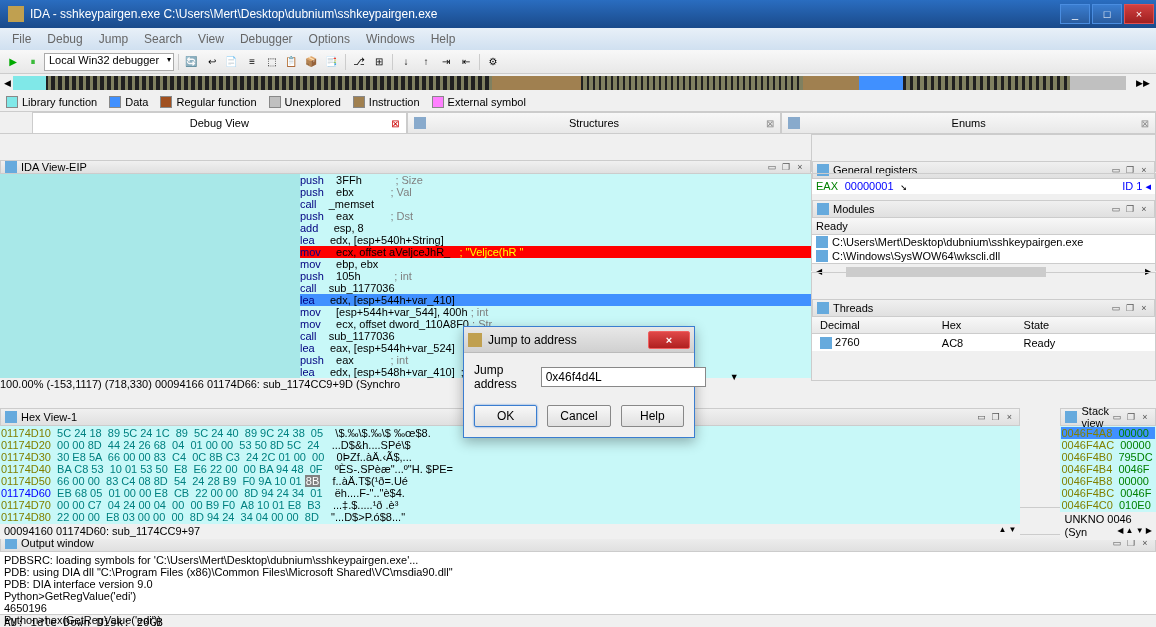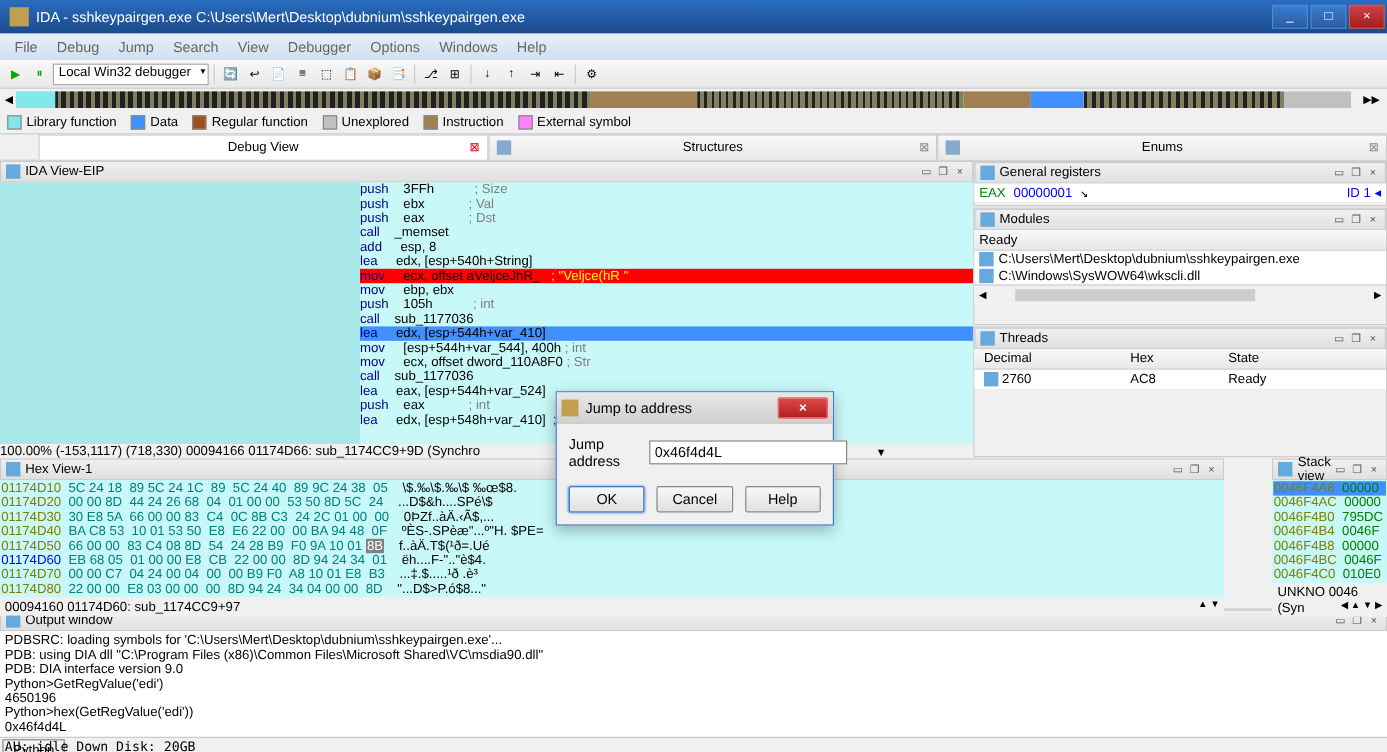--- a/index.html
+++ b/index.html
@@ -43,21 +43,21 @@
 .doctabs .dtab .close { position: absolute; right: 6px; color: #888; font-size: 10px; }
 .doctabs .dtab .close.red { color: #c00; }
 .doctabs .dtab .ticon { position: absolute; left: 6px; width: 12px; height: 12px; }
 
 
 .workarea { display: flex; height: 248px; }
 .leftcol { width: 811px; display: flex; flex-direction: column; }
 .rightcol { width: 345px; display: flex; flex-direction: column; }
 
 
-.panehdr { height: 18px; background: linear-gradient(#f0f0f0,#e0e0e0); border: 1px solid #ccc; display: flex; align-items: center; padding: 0 4px; font-size: 11px; }
+.panehdr { height: 18px; background: linear-gradient(#f0f0f0,#e0e0e0); border: 1px solid #ccc; display: flex; align-items: center; padding: 0 4px; font-size: 11px; margin-top: 26px; }
 .panehdr .title { flex: 1; }
 .panehdr .pbtn { width: 12px; height: 12px; margin-left: 2px; font-size: 9px; display: flex; align-items: center; justify-content: center; color: #555; }
 .panehdr .picon { width: 12px; height: 12px; margin-right: 4px; }
 
 
 .idaview { flex: 1; display: flex; }
 .idaview .gutter { width: 300px; background: #a8e8e8; }
 .idaview .code { flex: 1; background: #c8f8f8; font-family: Consolas, monospace; font-size: 11px; line-height: 12px; overflow: hidden; position: relative; }
 .idaview .code .line { white-space: pre; }
 .idaview .code .mn { color: #000080; }
@@ -231,22 +231,22 @@
       <div class="title">IDA View-EIP</div>
       <div class="pbtn">▭</div>
       <div class="pbtn">❐</div>
       <div class="pbtn">×</div>
     </div>
     <div class="idaview">
       <div class="gutter"></div>
       <div class="code" id="disasm">
           <div class="line"><span class="mn">push</span><span class="op">    3FFh</span><span class="cm">           ; Size</span></div>
           <div class="line"><span class="mn">push</span><span class="op">    ebx</span><span class="cm">            ; Val</span></div>
+          <div class="line"><span class="mn">call</span><span class="op">    _memset</span></div>
           <div class="line"><span class="mn">push</span><span class="op">    eax</span><span class="cm">            ; Dst</span></div>
-          <div class="line"><span class="mn">call</span><span class="op">    _memset</span></div>
           <div class="line"><span class="mn">add </span><span class="op">    esp, 8</span></div>
           <div class="line"><span class="mn">lea </span><span class="op">    edx, [esp+540h+String]</span></div>
           <div class="line redline"><span class="mn">mov </span><span class="op">    ecx, offset aVeljceJhR_   </span><span class="q">; "Veljce(hR "</span></div>
           <div class="line"><span class="mn">mov </span><span class="op">    ebp, ebx</span></div>
           <div class="line"><span class="mn">push</span><span class="op">    105h</span><span class="cm">           ; int</span></div>
           <div class="line"><span class="mn">call</span><span class="op">    sub_1177036</span></div>
           <div class="line blueline"><span class="mn">lea </span><span class="op">    edx, [esp+544h+var_410]</span></div>
           <div class="line"><span class="mn">mov </span><span class="op">    [esp+544h+var_544], 400h </span><span class="cm">; int</span></div>
           <div class="line"><span class="mn">mov </span><span class="op">    ecx, offset dword_110A8F0 </span><span class="cm">; Str</span></div>
           <div class="line"><span class="mn">call</span><span class="op">    sub_1177036</span></div>

